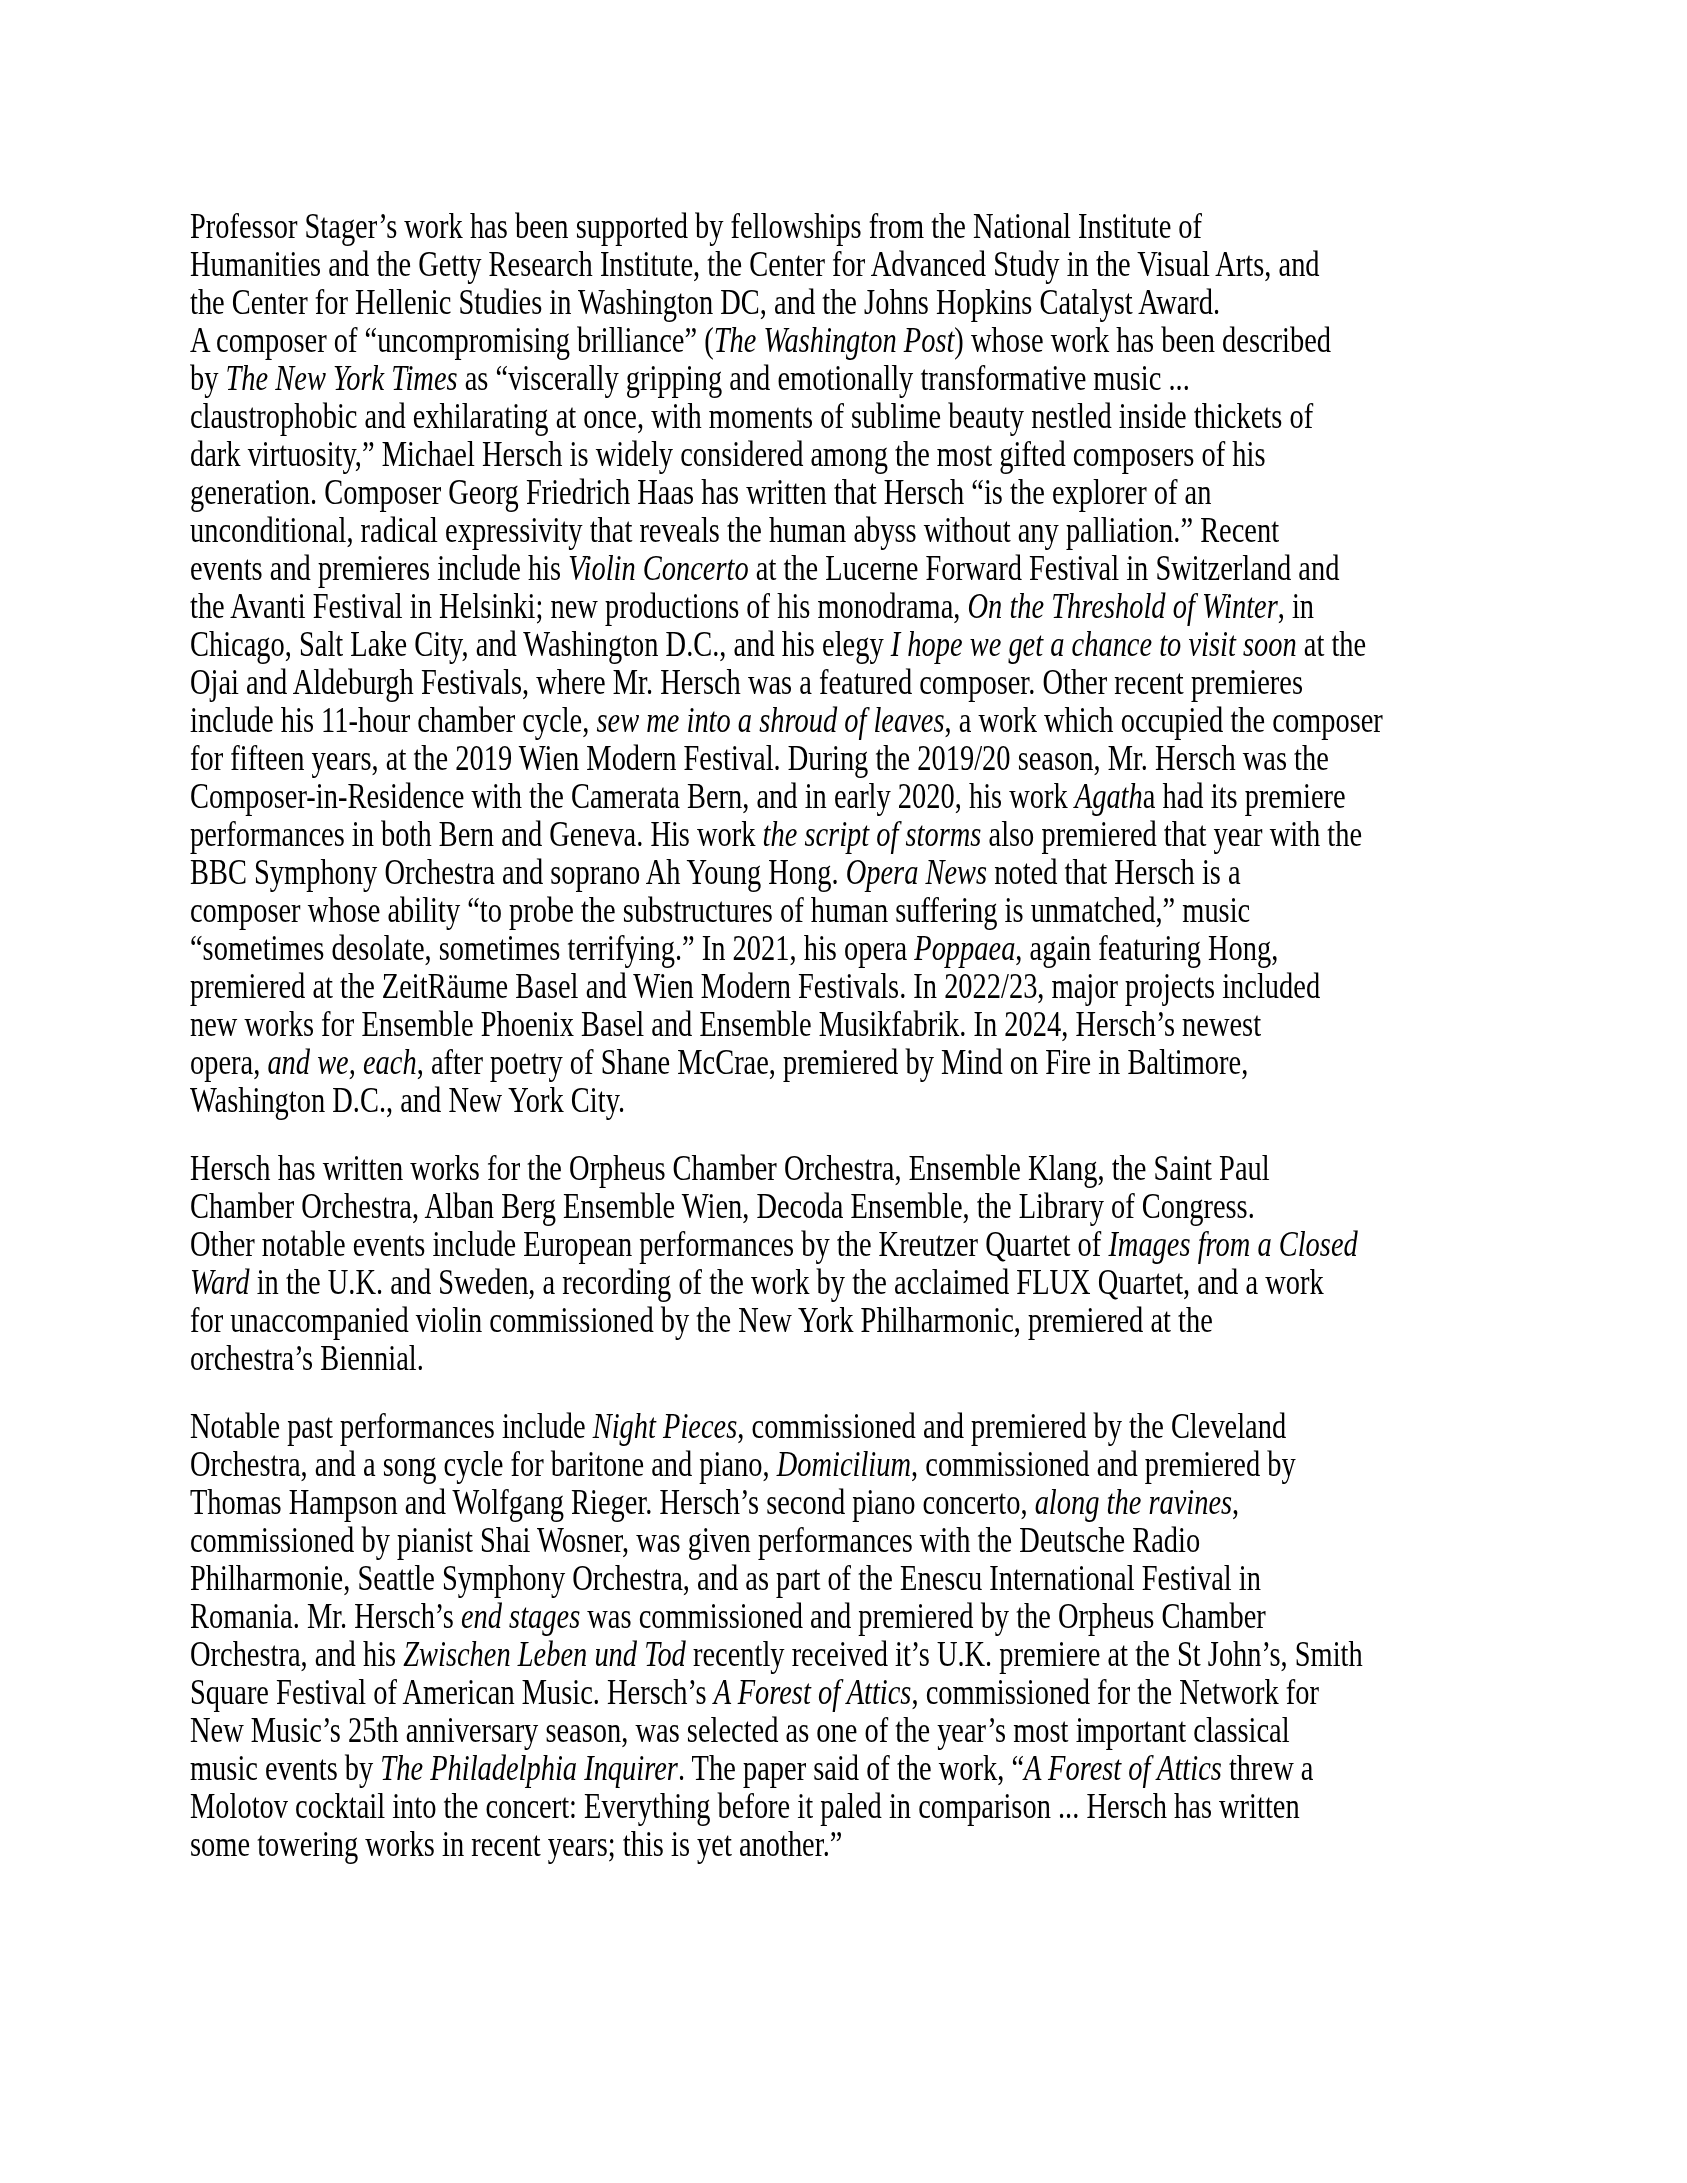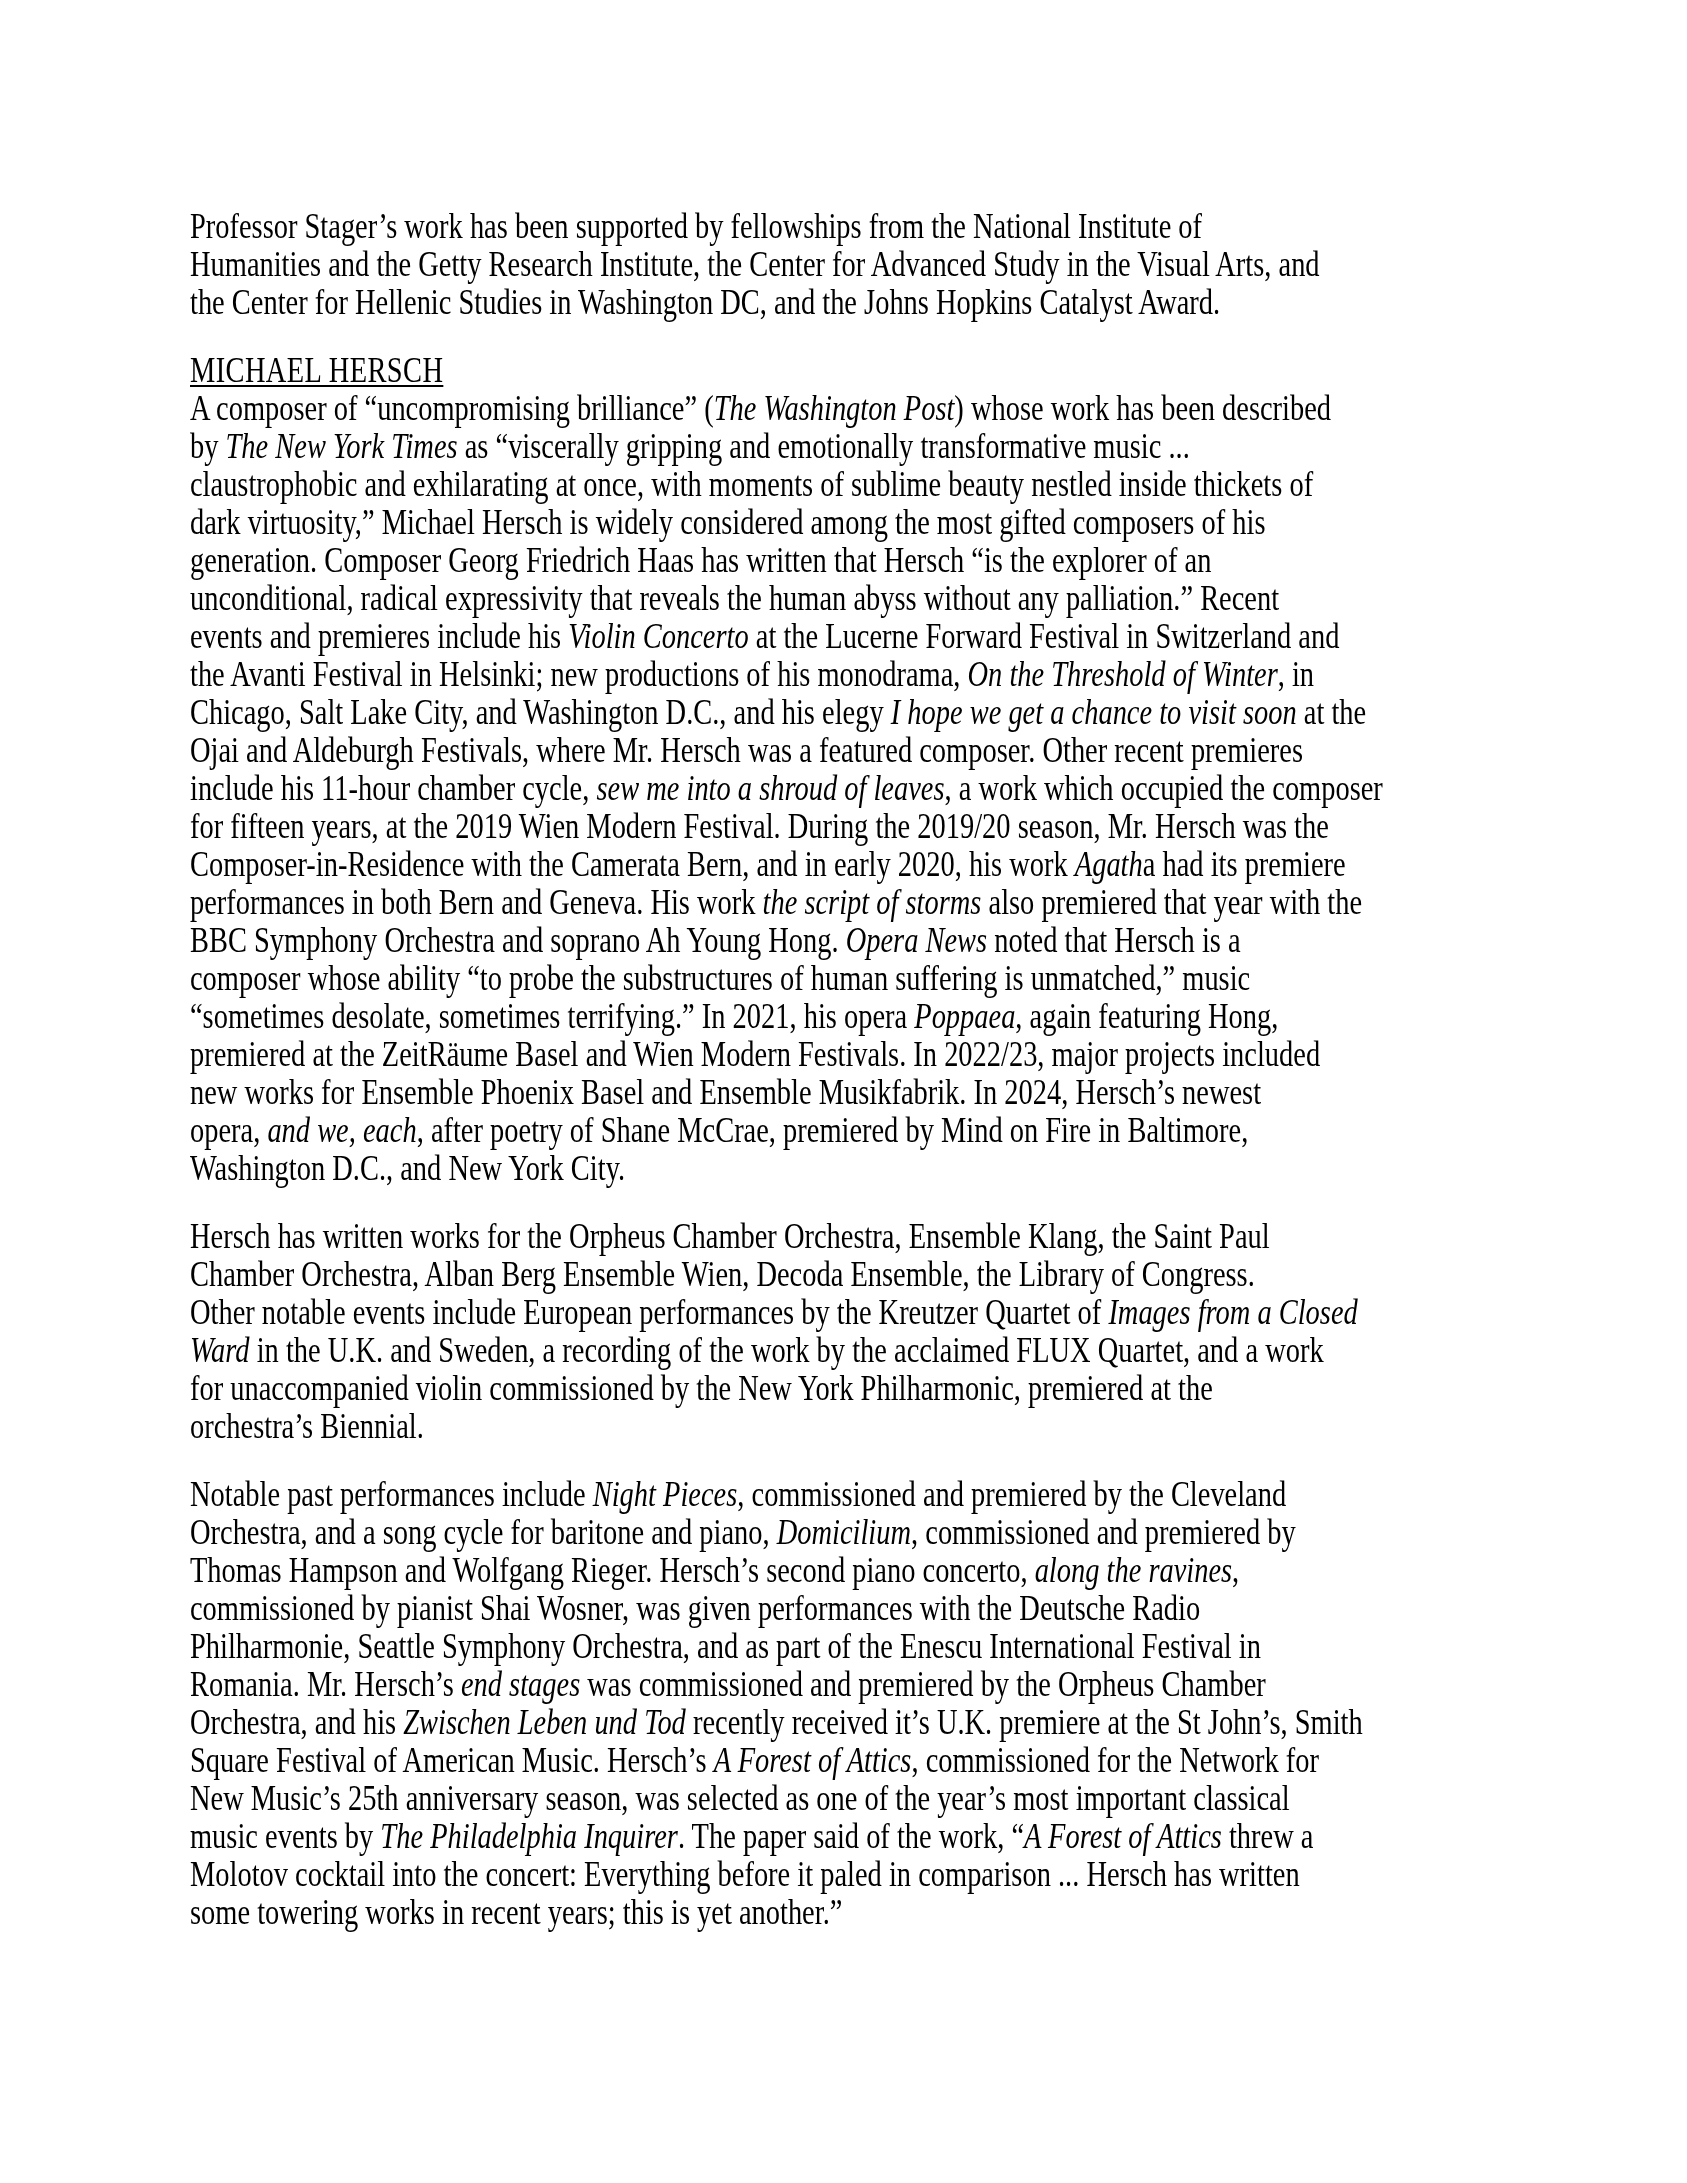--- a/index.html
+++ b/index.html
@@ -33,23 +33,20 @@
     .heading .line { letter-spacing: 0.5px; }
   </style>
 </head>
 <body>
 
 <main class="page" style="background: rgb(255, 255, 255); color: rgb(0, 0, 0);">
     <div class="block">
       <div class="line"><span class="">Professor Stager’s work has been supported by fellowships from the National Institute of</span></div>
       <div class="line"><span class="">Humanities and the Getty Research Institute, the Center for Advanced Study in the Visual Arts, and</span></div>
       <div class="line"><span class="">the Center for Hellenic Studies in Washington DC, and the Johns Hopkins Catalyst Award.</span></div>
-    </div>
-    <div class="block gap heading">
-      <div class="line"><span class=" u">MICHAEL HERSCH</span></div>
     </div>
     <div class="block">
       <div class="line"><span class="">A composer of “uncompromising brilliance” (</span><span class="i">The Washington Post</span><span class="">) whose work has been described</span></div>
       <div class="line"><span class="">by </span><span class="i">The New York Times</span><span class=""> as “viscerally gripping and emotionally transformative music ...</span></div>
       <div class="line"><span class="">claustrophobic and exhilarating at once, with moments of sublime beauty nestled inside thickets of</span></div>
       <div class="line"><span class="">dark virtuosity,” Michael Hersch is widely considered among the most gifted composers of his</span></div>
       <div class="line"><span class="">generation. Composer Georg Friedrich Haas has written that Hersch “is the explorer of an</span></div>
       <div class="line"><span class="">unconditional, radical expressivity that reveals the human abyss without any palliation.” Recent</span></div>
       <div class="line"><span class="">events and premieres include his </span><span class="i">Violin Concerto</span><span class=""> at the Lucerne Forward Festival in Switzerland and</span></div>
       <div class="line"><span class="">the Avanti Festival in Helsinki; new productions of his monodrama, </span><span class="i">On the Threshold of Winter</span><span class="">, in</span></div>

